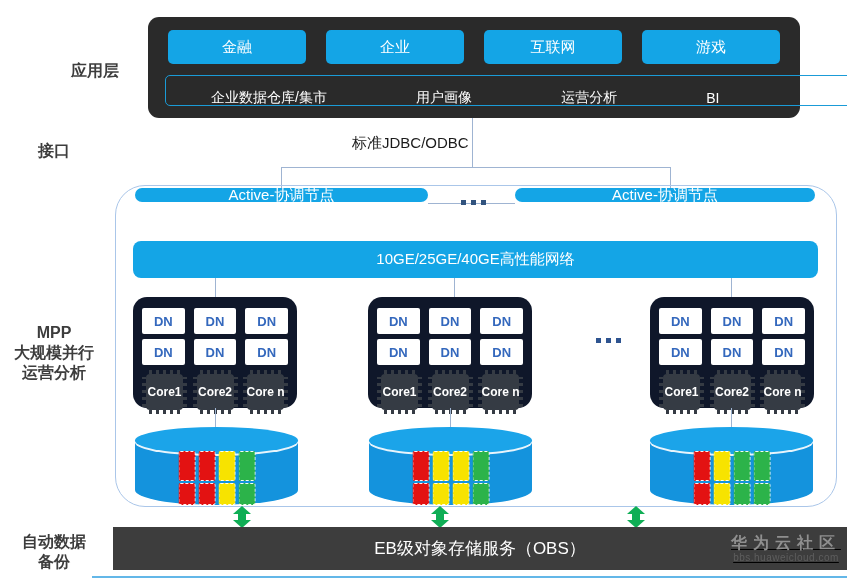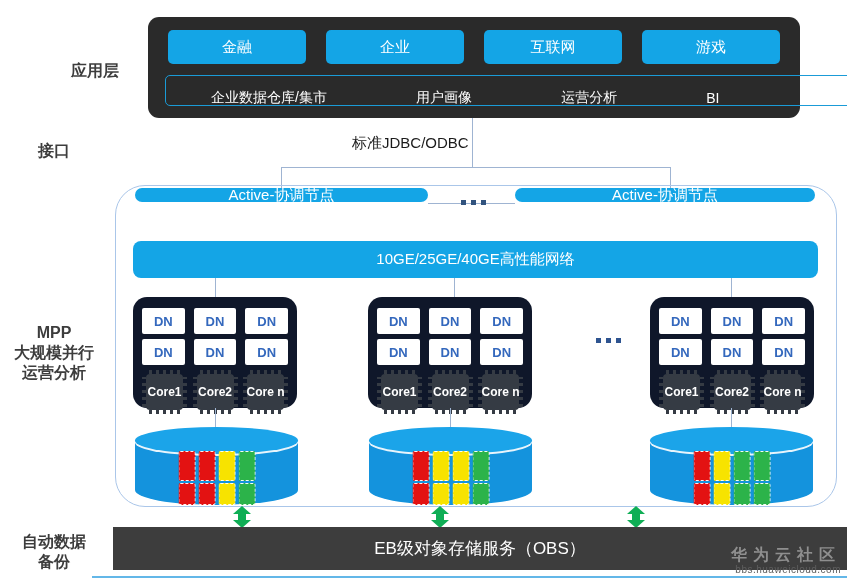--- a/index.html
+++ b/index.html
@@ -67,21 +67,21 @@
   .varrow{position:absolute;top:506px;width:18px;height:22px;}
   .varrow .tu{width:0;height:0;border-left:9px solid transparent;border-right:9px solid transparent;
               border-bottom:8px solid #0fae55;}
   .varrow .mid{width:8px;height:6px;background:#0fae55;margin:0 auto;}
   .varrow .td{width:0;height:0;border-left:9px solid transparent;border-right:9px solid transparent;
               border-top:8px solid #0fae55;}
   
   .obs{position:absolute;left:113px;top:527px;width:734px;height:43px;background:#3d3d3d;}
   .obs-label{position:absolute;inset:0;display:flex;align-items:center;justify-content:center;
              color:#fff;font-size:17px;}
-  .watermark{position:absolute;right:6px;top:18px;text-align:right;line-height:1.2;}
+  .watermark{position:absolute;right:6px;top:6px;text-align:center;line-height:1.2;text-decoration:underline;}
   .wm-title{color:#8f8f8f;font-size:16px;letter-spacing:6px;font-weight:bold;}
   .wm-url{color:#5e5e5e;font-size:10px;letter-spacing:0.5px;}
   .bottom-line{position:absolute;left:92px;top:576px;width:755px;height:2px;background:#2f9fe0;opacity:0.75;}
 </style>
 </head>
 <body>
 
 <div class="stage">
 
   <div class="side-label" style="top:61px;margin-left:41px;">应用层</div>

